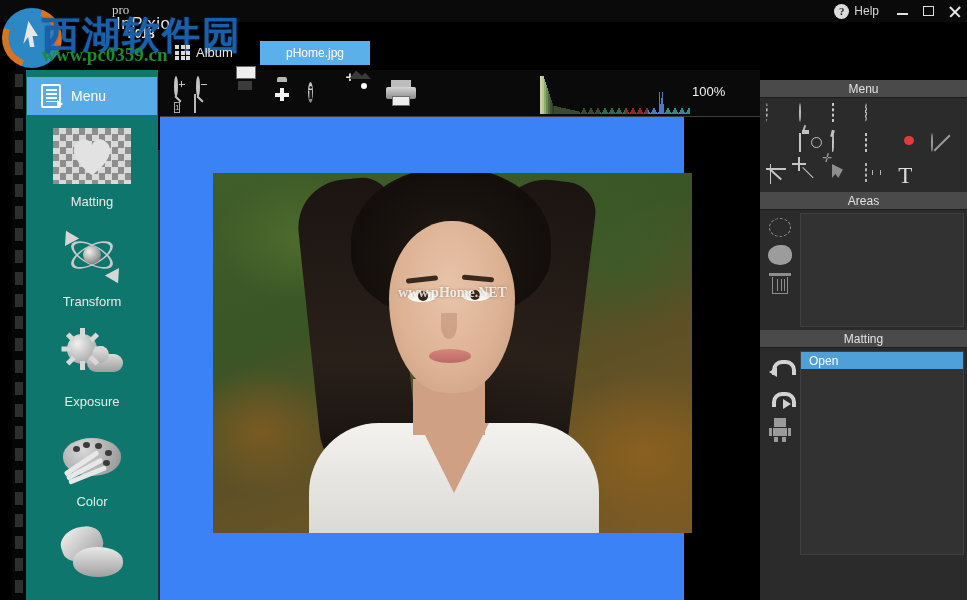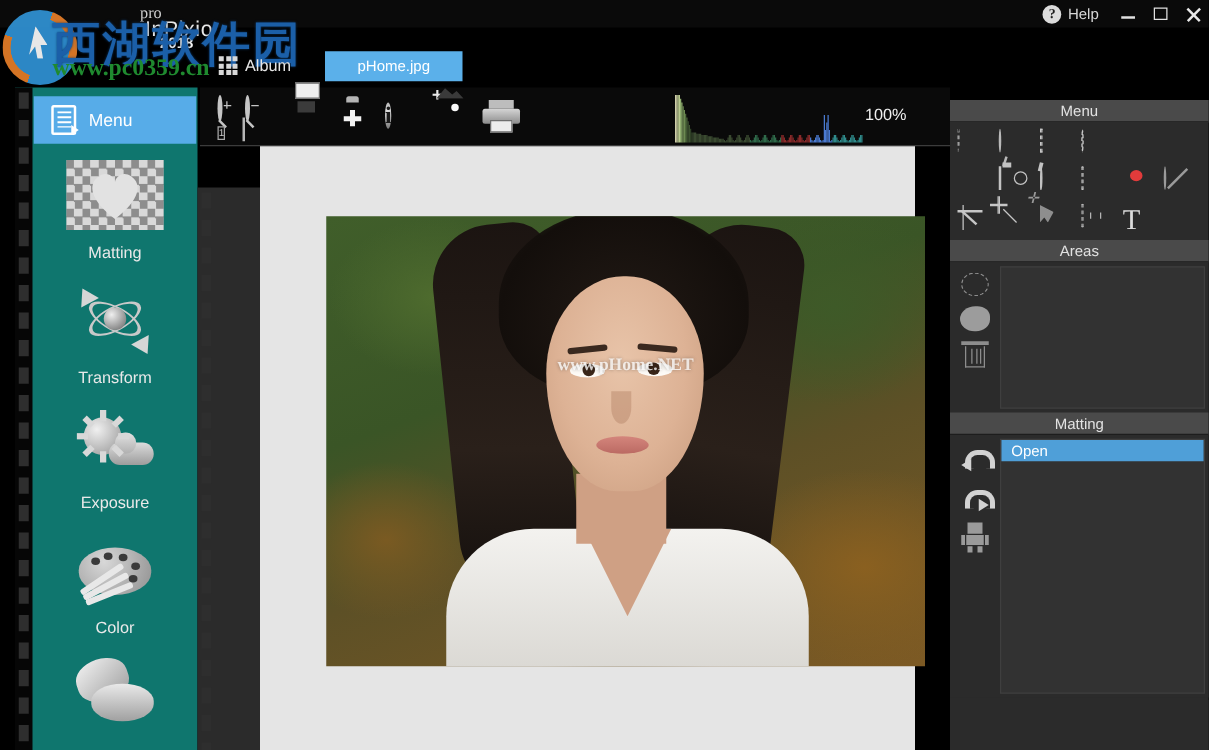--- a/index.html
+++ b/index.html
@@ -233,21 +233,21 @@
   .ico-print .body { position: absolute; left: 0; top: 7px; width: 30px; height: 12px; background: linear-gradient(#d5d5d5,#8c8c8c); border-radius: 2px; }
   .ico-print .out { position: absolute; left: 6px; top: 16px; width: 18px; height: 10px; background: #ececec; border: 1px solid #6e6e6e; }
 
   
   .histo { position: absolute; left: 540px; top: 74px; width: 150px; height: 40px; }
   .histo i { position: absolute; bottom: 0; width: 1px; }
   .zoom-label { position: absolute; left: 692px; top: 84px; color: #f0f0f0; font-size: 13px; }
 
   
   .canvas-area {
-    position: absolute; left: 160px; top: 117px; width: 524px; height: 483px; background: #e5e5e5; margin-left: 48px;
+    position: absolute; left: 160px; top: 117px; width: 524px; height: 483px; background: #3b82f6;
   }
   .photo {
     position: absolute; left: 53px; top: 56px; width: 479px; height: 360px;
     background:
       radial-gradient(ellipse 120px 90px at 18% 18%, #4e6b2e 0%, rgba(0,0,0,0) 70%),
       radial-gradient(ellipse 130px 110px at 85% 20%, #3e5a28 0%, rgba(0,0,0,0) 72%),
       radial-gradient(ellipse 110px 90px at 10% 72%, #7a5a22 0%, rgba(0,0,0,0) 70%),
       radial-gradient(ellipse 150px 110px at 90% 78%, #8a6020 0%, rgba(0,0,0,0) 72%),
       radial-gradient(ellipse 100px 80px at 50% 95%, #6b5a2a 0%, rgba(0,0,0,0) 72%),
       linear-gradient(160deg, #405e2a 0%, #3a5526 35%, #5d5026 60%, #7d5a24 100%);

